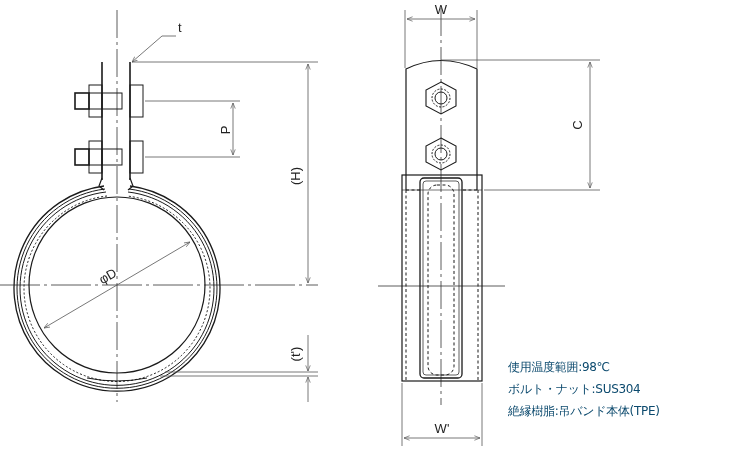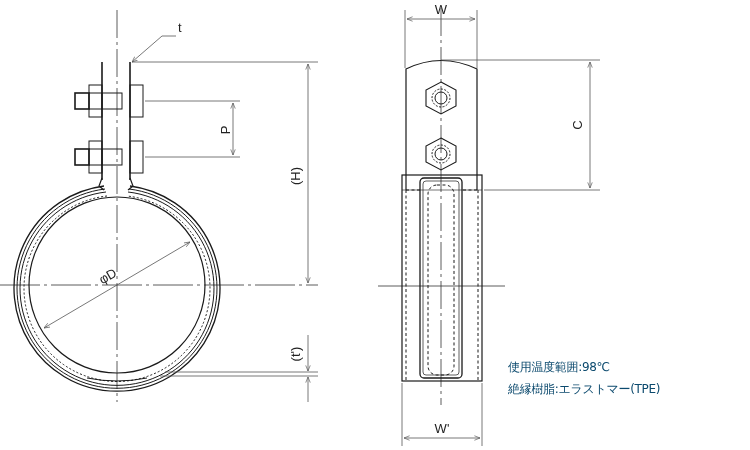--- a/index.html
+++ b/index.html
@@ -132,14 +132,15 @@
   </g>
   <g>
     <text class="dimlbl" x="441" y="14" text-anchor="middle">W</text>
     <text class="dimlbl" transform="translate(582,125) rotate(-90)" text-anchor="middle">C</text>
     <text class="dimlbl" x="442" y="433" text-anchor="middle">W'</text>
   </g>
 </svg>
 
 <div class="specs">
   <div class="spec-line">使用温度範囲:98℃</div>
-  <div class="spec-line">絶縁樹脂:エラストマー(TPE)</div>
+  <div class="spec-line">ボルト・ナット:SUS304</div>
+  <div class="spec-line">絶縁樹脂:吊バンド本体(TPE)</div>
 </div>
 
 </body></html>

